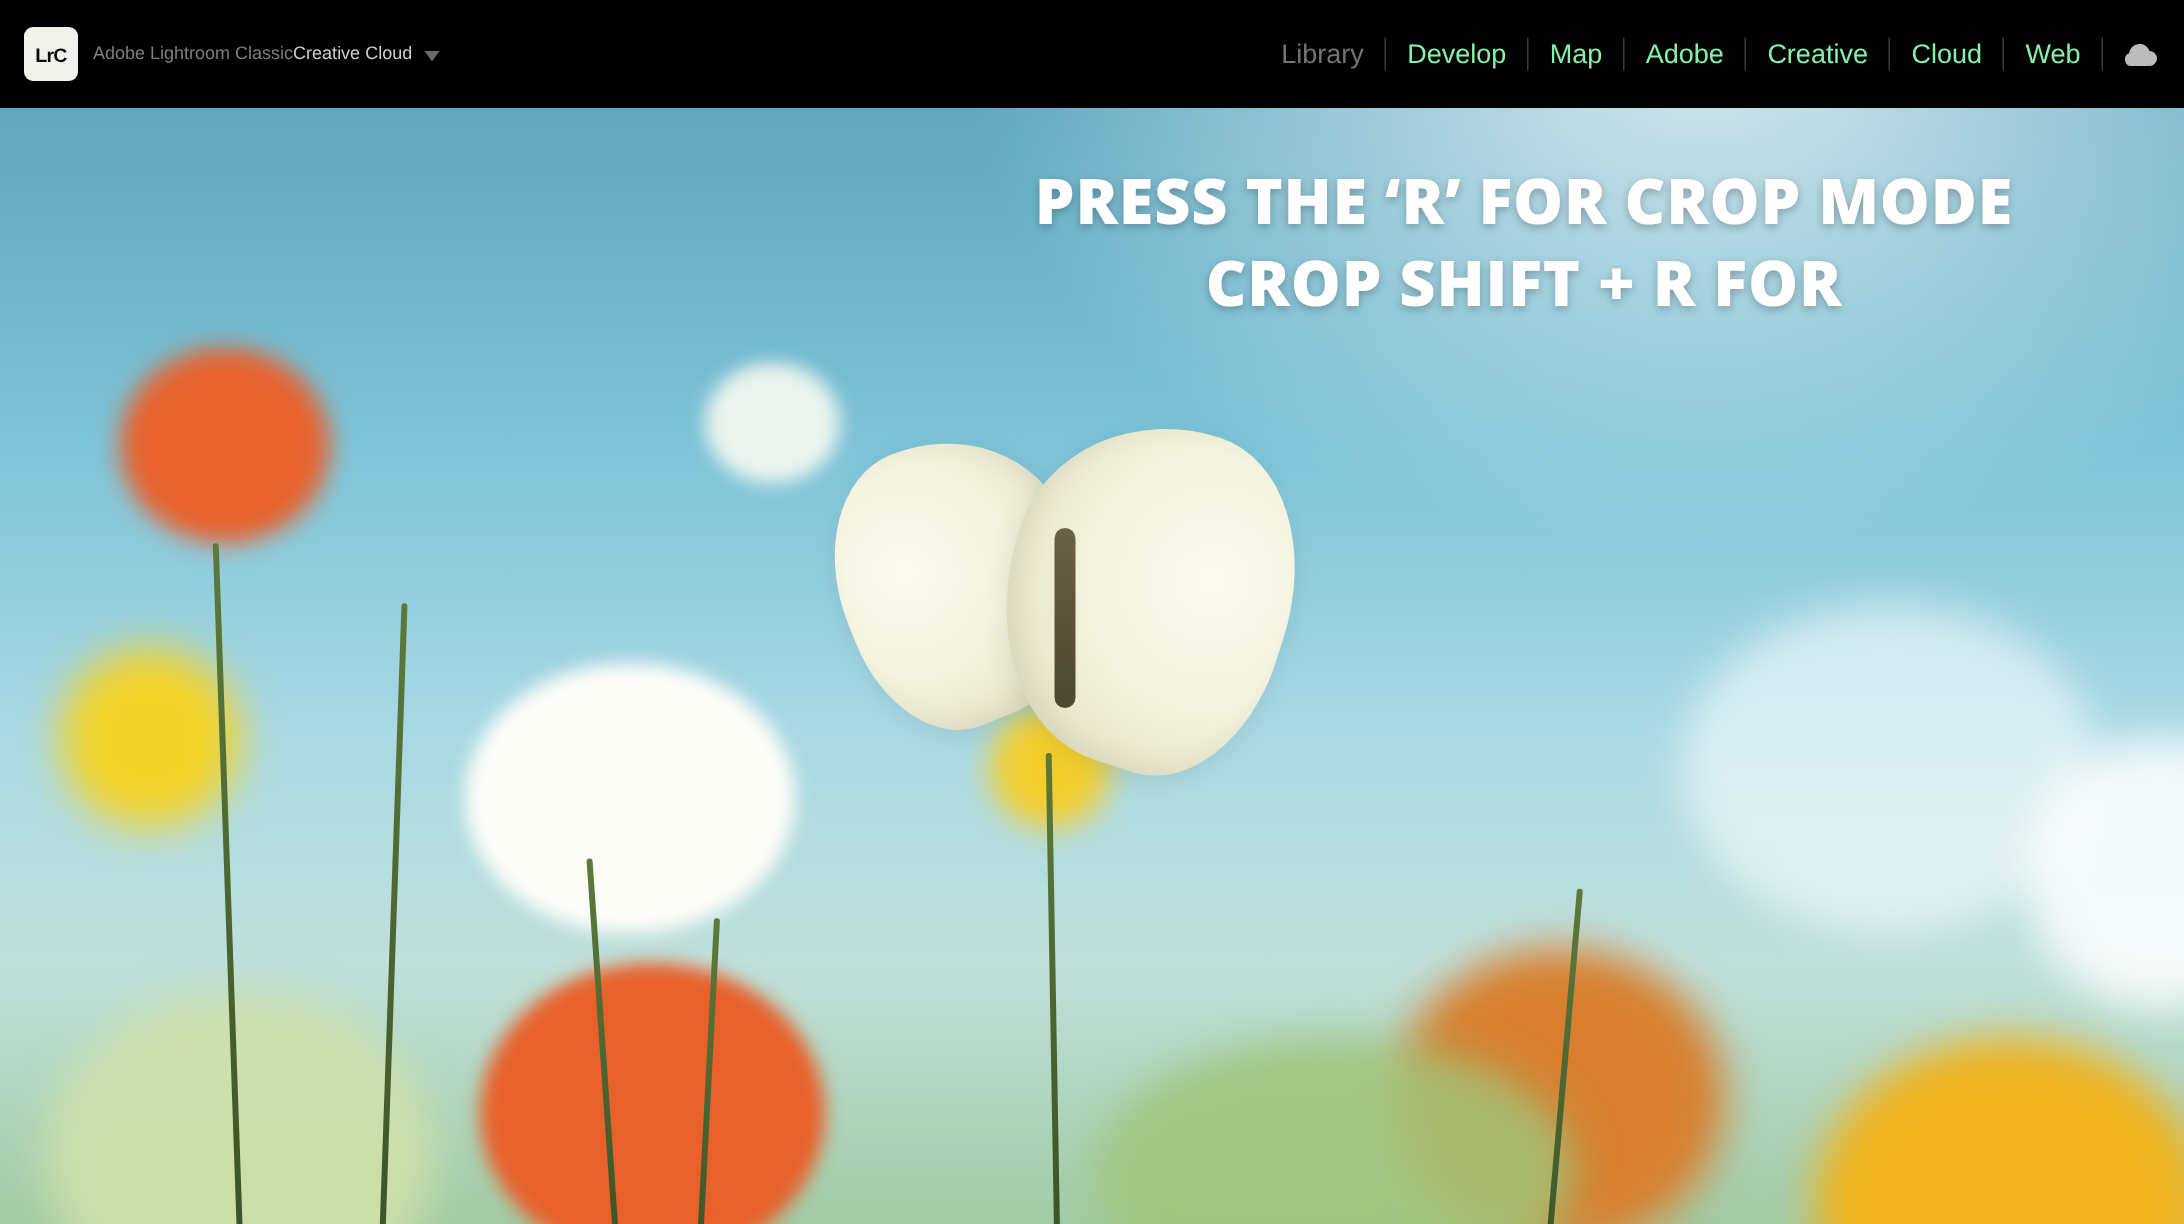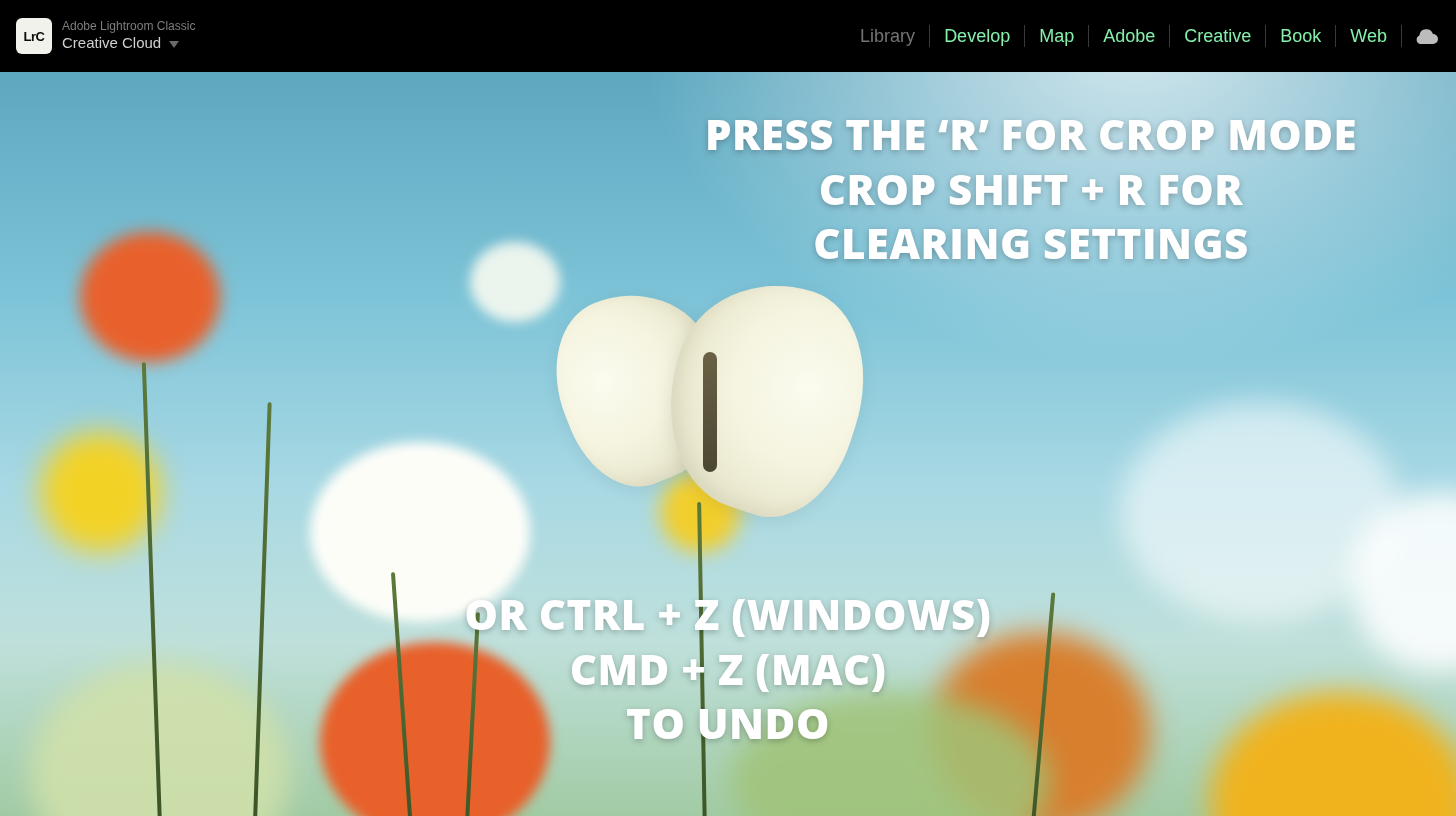--- a/index.html
+++ b/index.html
@@ -19,24 +19,24 @@
   }
   .app-icon {
     width: 36px; height: 36px;
     background: #f2f2ed;
     border-radius: 6px;
     display: flex; align-items: center; justify-content: center;
     font-weight: 700; font-size: 13px; color: #0a0a0a;
     margin-right: 10px;
     letter-spacing: -0.5px;
   }
-  .app-titles { display: flex; flex-direction: column; line-height: 1.15; }
+  .app-titles { display: flex; line-height: 1.15; }
   .app-title-small { font-size: 12px; color: #7e7e7e; }
   .app-title-big-wrap { display: flex; align-items: center; gap: 8px; }
-  .app-title-big { font-size: 15px; color: #cfcfcf; font-weight: 400; }
+  .app-title-big { font-size: 12px; color: #cfcfcf; font-weight: 400; }
   .dropdown-triangle {
     width: 0; height: 0;
     border-left: 5px solid transparent;
     border-right: 5px solid transparent;
     border-top: 7px solid #6a6a6a;
     margin-top: 3px;
   }
 
   .modules {
     margin-left: auto;
@@ -123,21 +123,21 @@
     color: #fff;
     font-weight: 800;
     text-align: center;
     font-size: 42px;
     line-height: 1.3;
     letter-spacing: 0.5px;
     text-shadow: 0 2px 6px rgba(0,0,0,0.25);
     width: 830px;
     font-family: "Segoe UI", "Open Sans", Arial, sans-serif;
   }
-  .overlay-1 { top: 35px; right: 10px; }
+  .overlay-1 { top: 35px; right: 25px; }
   .overlay-2 { top: 515px; left: 50%; transform: translateX(-50%); width: 900px;}
 </style>
 </head>
 <body>
 
 <div class="topbar">
   <div class="app-icon">
     <span>LrC</span>
   </div>
   <div class="app-titles">
@@ -152,21 +152,21 @@
     <span class="module-tab active"><span>Library</span></span>
     <span class="module-sep"></span>
     <span class="module-tab"><span>Develop</span></span>
     <span class="module-sep"></span>
     <span class="module-tab"><span>Map</span></span>
     <span class="module-sep"></span>
     <span class="module-tab"><span>Adobe</span></span>
     <span class="module-sep"></span>
     <span class="module-tab"><span>Creative</span></span>
     <span class="module-sep"></span>
-    <span class="module-tab"><span>Book</span></span>
+    <span class="module-tab"><span>Cloud</span></span>
     <span class="module-sep"></span>
     <span class="module-tab"><span>Web</span></span>
     <span class="module-sep"></span>
     <span class="cloud-icon">
       <svg width="28" height="20" viewBox="0 0 28 20">
         <path d="M8 18h13a5 5 0 0 0 0-10 7 7 0 0 0-13.6 1.5A4.5 4.5 0 0 0 8 18z" fill="#bcbcbc"></path>
       </svg>
     </span>
   </div>
 </div>
@@ -195,21 +195,15 @@
 
   <div class="butterfly">
     <div class="wing left"></div>
     <div class="wing right"></div>
     <div class="bbody"></div>
   </div>
 
   <div class="overlay-text overlay-1">
     <div>PRESS THE ‘R’ FOR CROP MODE</div>
     <div>CROP SHIFT + R FOR</div>
-    <div>CLEARING SETTINGS</div>
-  </div>
-
-  <div class="overlay-text overlay-2">
-    <div>OR CTRL + Z (WINDOWS)</div>
-    <div>CMD + Z (MAC)</div>
-    <div>TO UNDO</div>
-  </div>
+  </div>
+
 </div>
 
 </body></html>

